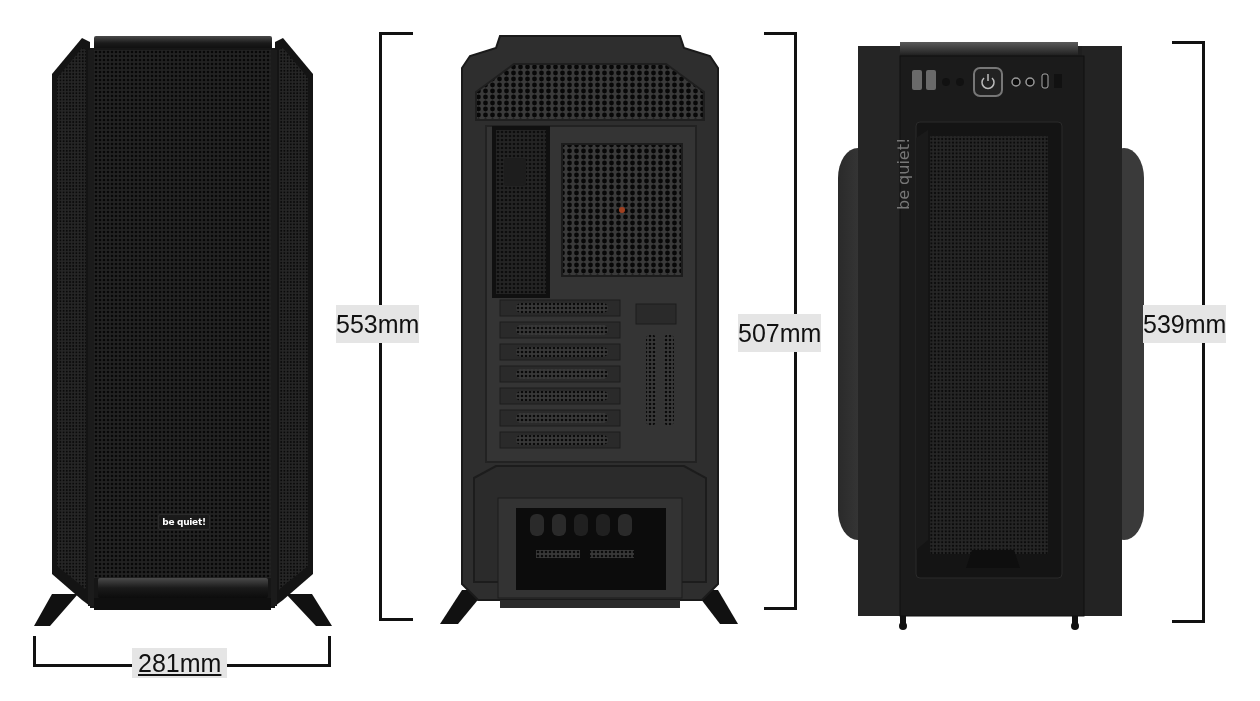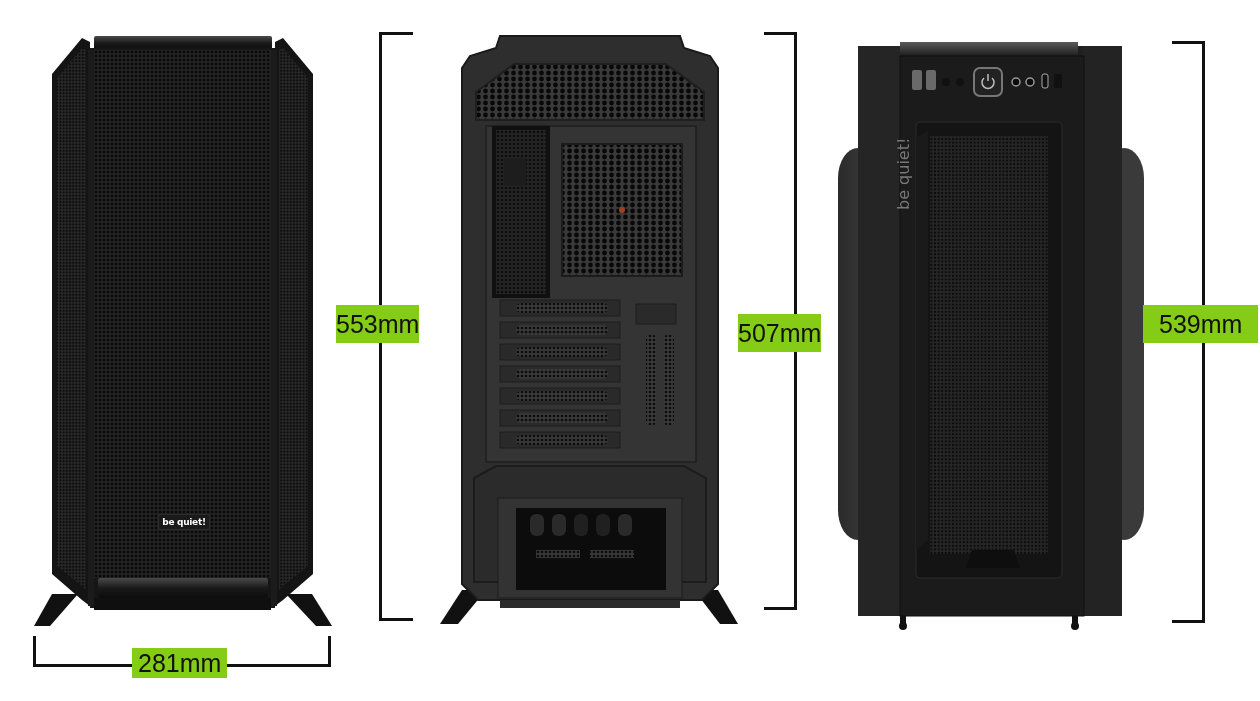--- a/index.html
+++ b/index.html
@@ -5,21 +5,21 @@
     * { box-sizing: border-box; margin: 0; padding: 0; }
     html, body { width: 1260px; height: 701px; background: #ffffff; overflow: hidden; }
     body { position: relative; font-family: "Liberation Sans", sans-serif; color: #111; }
 
     .view { position: absolute; }
     .dim-label {
       position: absolute;
       font-family: "Liberation Sans", sans-serif;
       font-size: 25px;
       color: #111;
-      background: #84cc16;
+      background: #e5e5e5;
       line-height: 30px;
       white-space: nowrap;
     }
     .bracket { position: absolute; border-color: #111; border-style: solid; }
 
     
     #front { left: 30px; top: 34px; width: 305px; height: 600px; }
 
     
     #rear { left: 440px; top: 34px; width: 300px; height: 600px; }
@@ -67,21 +67,21 @@
 
     <rect x="68" y="544" width="170" height="20" rx="2" fill="url(#gBar)"></rect>
     <rect x="64" y="564" width="177" height="12" fill="#0f0f0f"></rect>
   </svg>
   <div style="position:absolute; left:128px; top:480px; width:52px; height:16px; background:#1a1a1a; border:1px solid #2c2c2c; border-radius:2px; display:flex; align-items:center; justify-content:center;">
     <span style="font-family:'DejaVu Sans', sans-serif; font-size:9px; font-weight:bold; color:#fff; letter-spacing:-0.3px;">be quiet!</span>
   </div>
 </div>
 
 <div class="bracket" style="left:33px; top:636px; width:298px; height:31px; border-width:0 3px 3px 3px;"></div>
-<div class="dim-label" style="left:132px; top:648px; padding:0 6px;">281mm</div>
+<div class="dim-label" style="left:132px; top:648px; padding:0 6px;text-decoration:underline;">281mm</div>
 
 <div class="bracket" style="left:379px; top:32px; width:34px; height:589px; border-width:3px 0 3px 3px;"></div>
 <div class="dim-label" style="left:336px; top:305px; padding:4px 0;">553mm</div>
 
 <div id="rear" class="view">
   <svg width="300" height="600" viewBox="0 0 300 600">
     <defs>
       <pattern id="phex" width="7" height="6" patternUnits="userSpaceOnUse">
         <rect width="7" height="6" fill="#3a3a3a"></rect>
         <circle cx="3.5" cy="3" r="2.4" fill="#080808"></circle>
@@ -195,13 +195,13 @@
 
     <rect x="64" y="576" width="6" height="8" fill="#111"></rect>
     <circle cx="67" cy="586" r="4" fill="#111"></circle>
     <rect x="236" y="576" width="6" height="8" fill="#111"></rect>
     <circle cx="239" cy="586" r="4" fill="#111"></circle>
   </svg>
   <div style="position:absolute; left:59px; top:140px; transform:rotate(-90deg); transform-origin:left top; font-family:'DejaVu Sans', sans-serif; font-size:16px; color:#777; white-space:nowrap; top:170px; left:58px;">be quiet!</div>
 </div>
 
 <div class="bracket" style="left:1172px; top:41px; width:33px; height:582px; border-width:3px 3px 3px 0;"></div>
-<div class="dim-label" style="left:1143px; top:305px; padding:4px 16px;">539mm</div>
+<div class="dim-label" style="left:1143px; top:305px; padding:4px 0;">539mm</div>
 
 </body></html>

